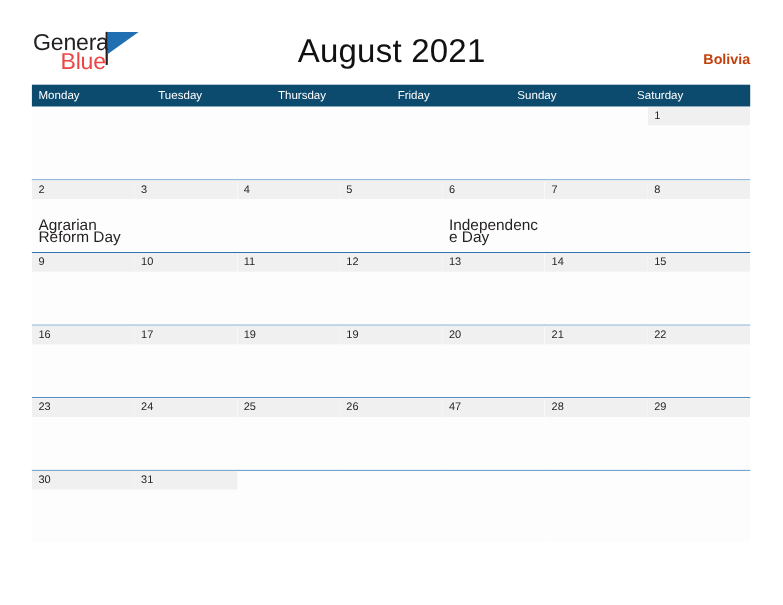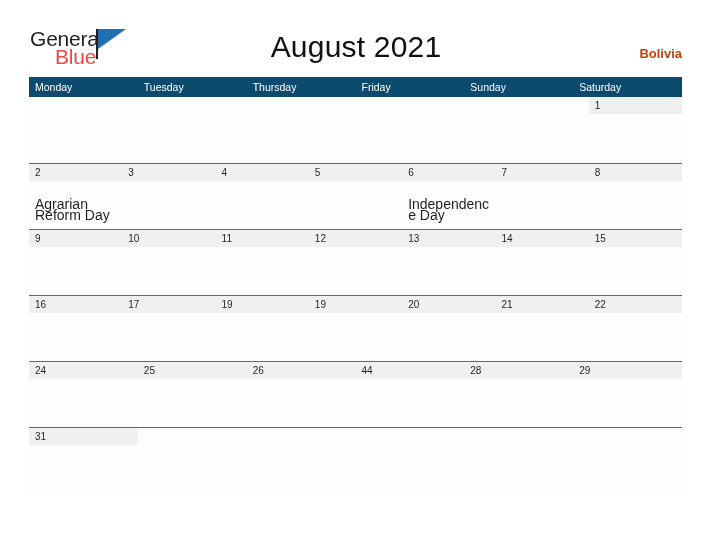--- a/index.html
+++ b/index.html
@@ -298,39 +298,45 @@
           </div>
           <div class="day">
             <div class="day-number-band">21</div>
           </div>
           <div class="day">
             <div class="day-number-band">22</div>
           </div>
         </div>
         <div class="week">
           <div class="day">
+            <div class="day-number-band">23</div>
+          </div>
+          <div class="day">
             <div class="day-number-band">24</div>
           </div>
           <div class="day">
             <div class="day-number-band">25</div>
           </div>
           <div class="day">
             <div class="day-number-band">26</div>
           </div>
           <div class="day">
-            <div class="day-number-band">44</div>
+            <div class="day-number-band">47</div>
           </div>
           <div class="day">
             <div class="day-number-band">28</div>
           </div>
           <div class="day">
             <div class="day-number-band">29</div>
           </div>
         </div>
         <div class="week">
+          <div class="day">
+            <div class="day-number-band">30</div>
+          </div>
           <div class="day">
             <div class="day-number-band">31</div>
           </div>
           <div class="day blank">
             <div class="day-number-band"></div>
           </div>
           <div class="day blank">
             <div class="day-number-band"></div>
           </div>
           <div class="day blank">

